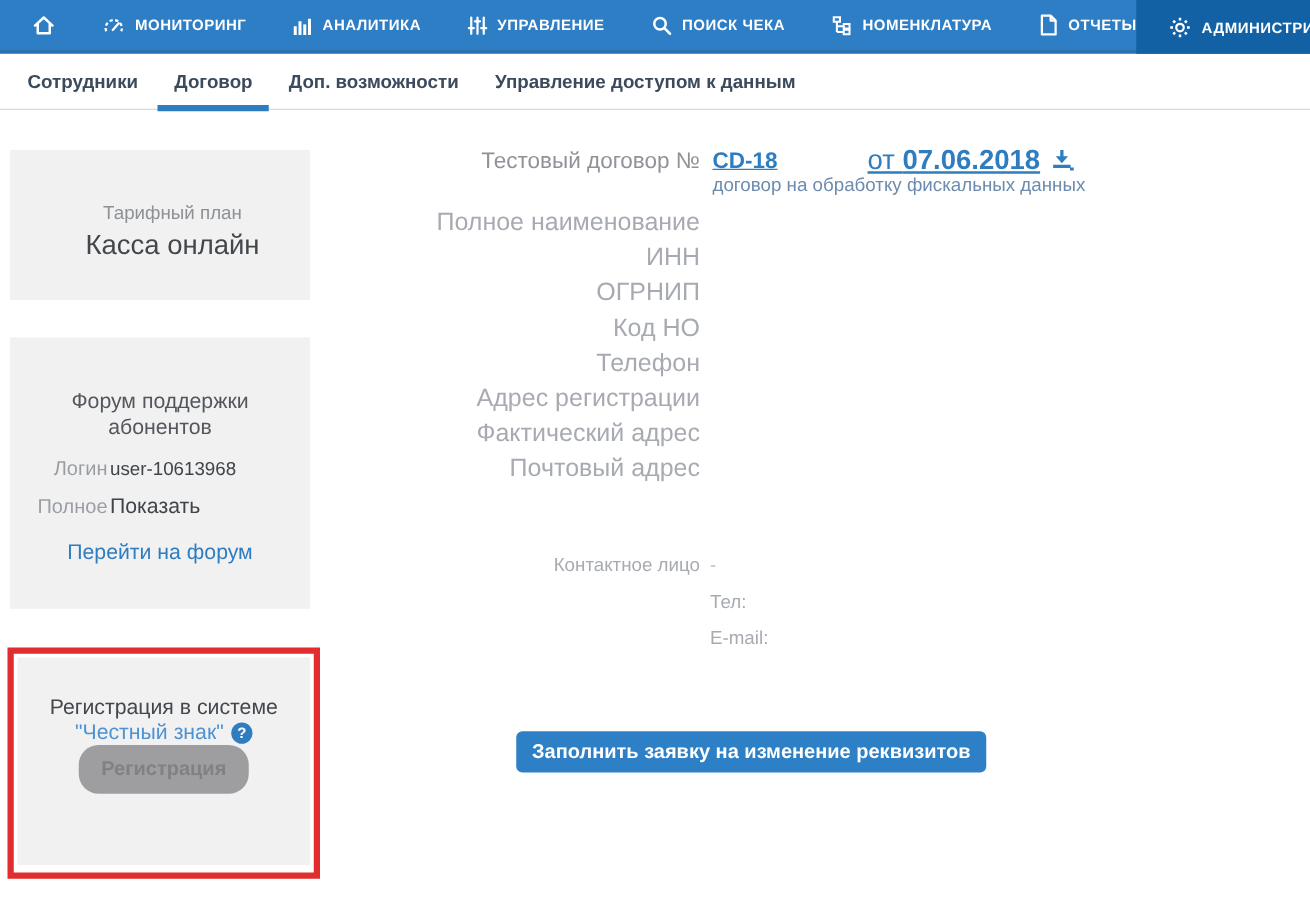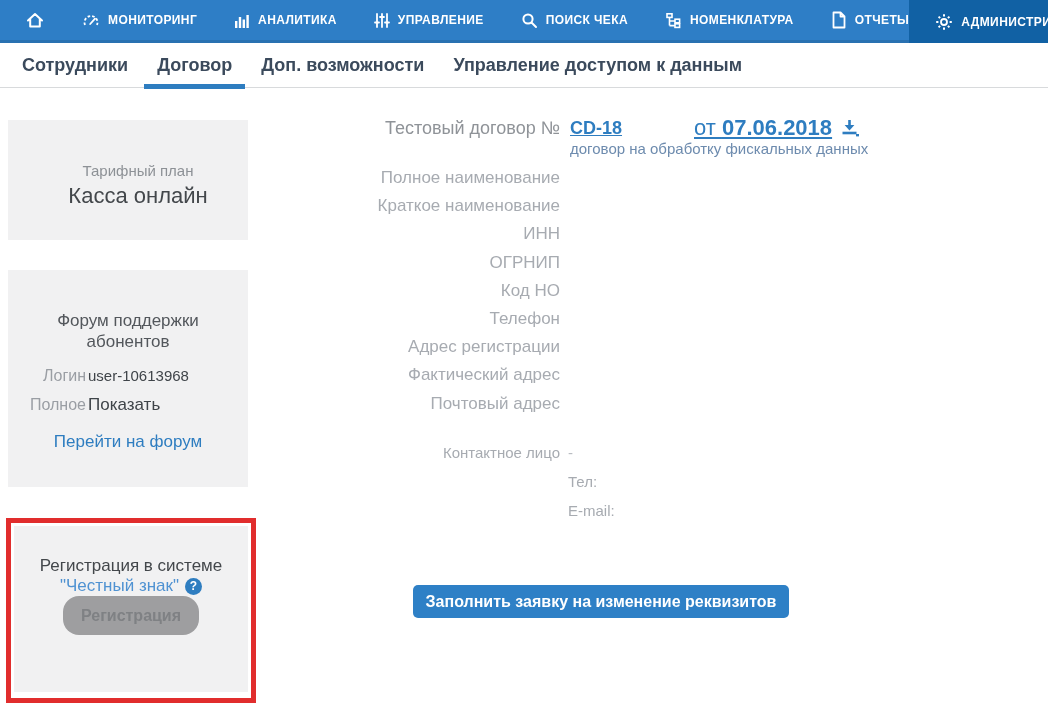--- a/index.html
+++ b/index.html
@@ -12,21 +12,21 @@
   .nav::after { content:""; position:absolute; left:0; right:0; bottom:0; height:3px; background:rgba(0,0,0,0.10); }
   .nav-home { width:20px; height:40px; margin-left:25px; display:flex; align-items:center; cursor:pointer; }
   .nav-item { height:40px; margin-left:37px; display:flex; align-items:center; gap:8px; cursor:pointer;
               color:#fff; font-size:12px; font-weight:bold; letter-spacing:.4px; text-decoration:none; white-space:nowrap;text-align:center; }
   .nav-item svg { flex:0 0 auto; }
   .nav-item.active { height:43px; margin-left:auto; background:#1161a4; padding:0 26px; position:relative; z-index:1; }
 
   
   .tabs { height:45px; display:flex; align-items:center; padding-left:22px; border-bottom:1px solid #d8dadc; background:#fff; }
   .tab { position:relative; height:100%; display:flex; align-items:center; margin-right:29px; cursor:pointer;
-         color:#3b4a5c; font-size:18px; font-weight:bold;text-align:center; }
+         color:#3b4a5c; font-size:15px; font-weight:bold;text-align:center; }
   .tab.active::after { content:""; position:absolute; left:-13px; right:-13px; bottom:-2px; height:5px; background:#2e7dc0; }
 
   
   .side-box { position:absolute; left:8px; width:240px; background:#f1f1f2; text-align:center; }
   .box-tariff { top:120px; height:120px; padding-top:42px;padding-left:20px; }
   .tariff-caption { color:#8d9196; font-size:15px; }
   .tariff-value { color:#43474b; font-size:22px; margin-top:4px; }
 
   .box-forum { top:270px; height:217px; padding-top:40px; }
   .forum-title { color:#53575c; font-size:17px; line-height:21px; width:200px; margin:0 auto; }
@@ -49,21 +49,21 @@
   
   .contract-header { position:absolute; left:385px; top:115px; display:flex; align-items:center; white-space:nowrap; }
   .contract-title { color:#8f9398; font-size:18px; }
   .contract-number { font-size:18px; font-weight:bold; color:#2e7dc0; text-decoration:underline; margin-left:10px; }
   .contract-from { margin-left:72px; font-size:22px; color:#2e7dc0; text-decoration:underline; }
   .contract-from b { font-weight:bold; }
   .dl { margin-left:8px; display:flex; align-items:center; cursor:pointer; }
   .contract-subtitle { position:absolute; left:570px; top:140px; color:#6d8bae; font-size:15px; }
 
   .fields { position:absolute; left:248px; top:164px; width:312px; text-align:right; }
-  .field-row { height:28.2px; line-height:28.2px; color:#a7abb1; font-size:17px;padding-left:16px; }
+  .field-row { height:28.2px; line-height:28.2px; color:#a7abb1; font-size:20px;padding-left:16px; }
   .contact-label { position:absolute; left:248px; top:438px; width:312px; text-align:right;
                    color:#a7abb1; font-size:15px; line-height:29px; }
   .contact-val { position:absolute; left:568px; top:438px; color:#b9bdc2; font-size:15px; line-height:29px; }
   .contact-phone { position:absolute; left:568px; top:467px; color:#a7abb1; font-size:15px; line-height:29px; }
   .contact-email { position:absolute; left:568px; top:496px; color:#a7abb1; font-size:15px; line-height:29px; }
 
   .submit-btn { position:absolute; left:413px; top:585px; width:376px; height:33px; border:none; border-radius:5px;
                 background:#2e80c6; color:#fff; font-size:16px; font-weight:bold; font-family:inherit; cursor:pointer; }
 </style>
 </head>
@@ -191,21 +191,20 @@
         <path d="M4.6 7 L14.4 7 L9.5 12.6 Z" fill="#2e7dc0"></path>
         <path d="M2.5 15 H16.5" stroke="#2e7dc0" stroke-width="2.6"></path>
         <rect x="16" y="16" width="3" height="2.4" fill="#2e7dc0"></rect>
       </svg>
     </span>
   </div>
   <div class="contract-subtitle">договор на обработку фискальных данных</div>
 
   <div class="fields">
     <div class="field-row">Полное наименование</div>
-    <div class="field-row">Краткое наименование</div>
     <div class="field-row">ИНН</div>
     <div class="field-row">ОГРНИП</div>
     <div class="field-row">Код НО</div>
     <div class="field-row">Телефон</div>
     <div class="field-row">Адрес регистрации</div>
     <div class="field-row">Фактический адрес</div>
     <div class="field-row">Почтовый адрес</div>
   </div>
 
   <div class="contact-label">Контактное лицо</div>

